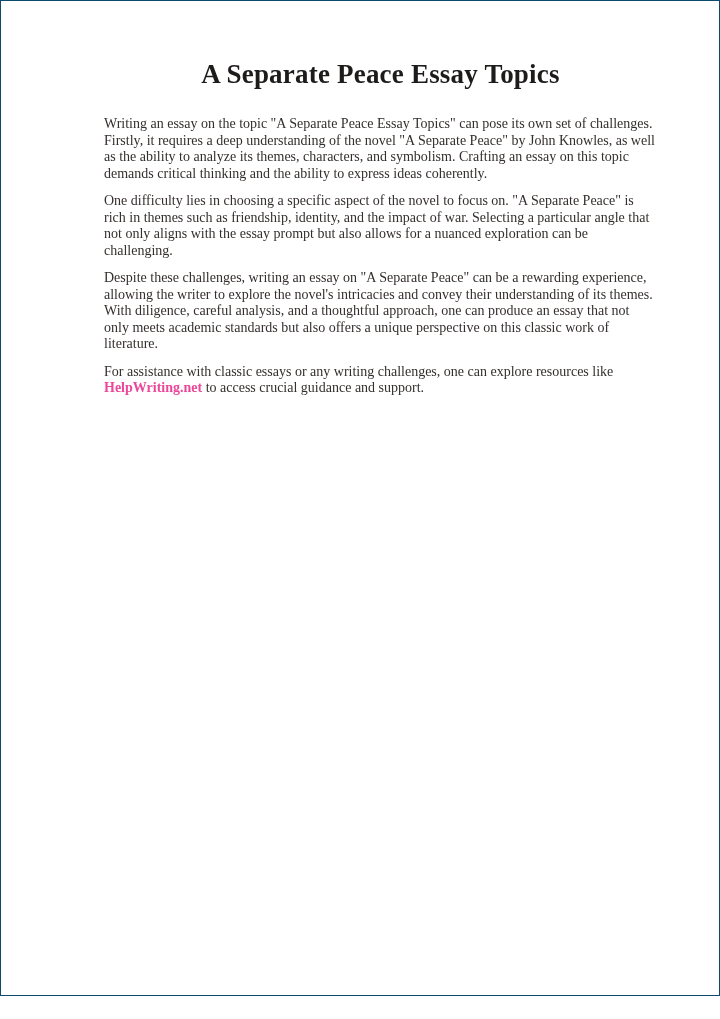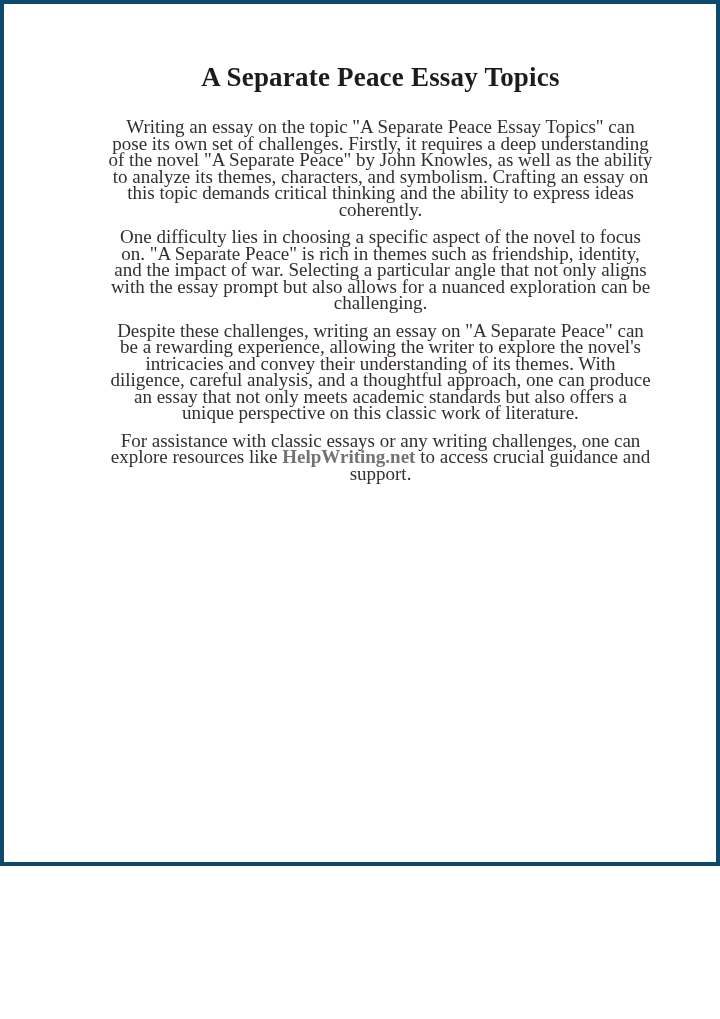--- a/index.html
+++ b/index.html
@@ -1,48 +1,48 @@
 <!DOCTYPE html>
 <html><head>
 <meta charset="utf-8">
 <style>
   * { margin: 0; padding: 0; box-sizing: border-box; }
   html, body { background: #ffffff; }
   .page {
     position: relative;
     width: 720px;
-    height: 866px;
+    height: 996px;
     background: #ffffff;
-    border: 4px solid #0c4a6e;
+    border: 1px solid #0c4a6e;
     font-family: "Liberation Serif", "DejaVu Serif", serif;
     color: #342f2d;
     overflow: hidden;
   }
   .content {
     padding: 58px 62px 0 103px;
   }
   .title {
     font-family: "Liberation Serif", "DejaVu Serif", serif;
     font-size: 27px;
     font-weight: 700;
     color: #1e1c1b;
     text-align: center;
     letter-spacing: 0.2px;
     margin-bottom: 26px;
   }
   .para {
-    font-size: 19px;
+    font-size: 14px;
     line-height: 16.5px;
     margin-bottom: 11px;
     color: #342f2d;
-    text-align: center;
+    text-align: left;
   }
   .para strong {
     font-weight: 700;
-    color: #737373;
+    color: #ec4899;
   }
 </style>
 </head>
 <body>
 
 <div class="page">
   <div class="content">
     <h1 class="title">A Separate Peace Essay Topics</h1>
 
     <p class="para">Writing an essay on the topic "A Separate Peace Essay Topics" can pose its own set of challenges. Firstly, it requires a deep understanding of the novel "A Separate Peace" by John Knowles, as well as the ability to analyze its themes, characters, and symbolism. Crafting an essay on this topic demands critical thinking and the ability to express ideas coherently.</p>

